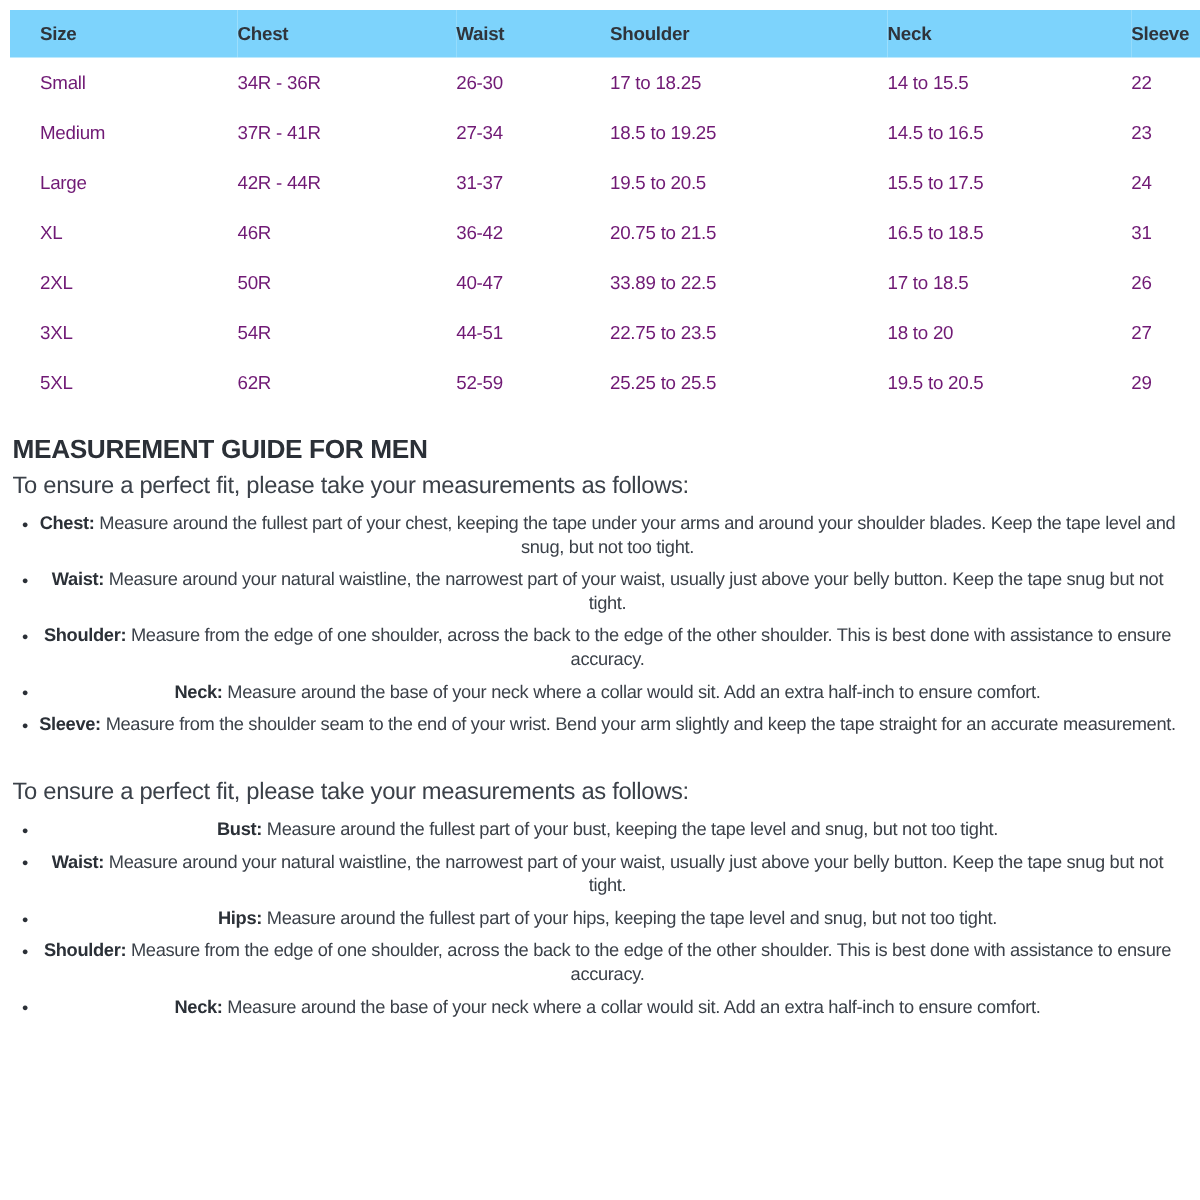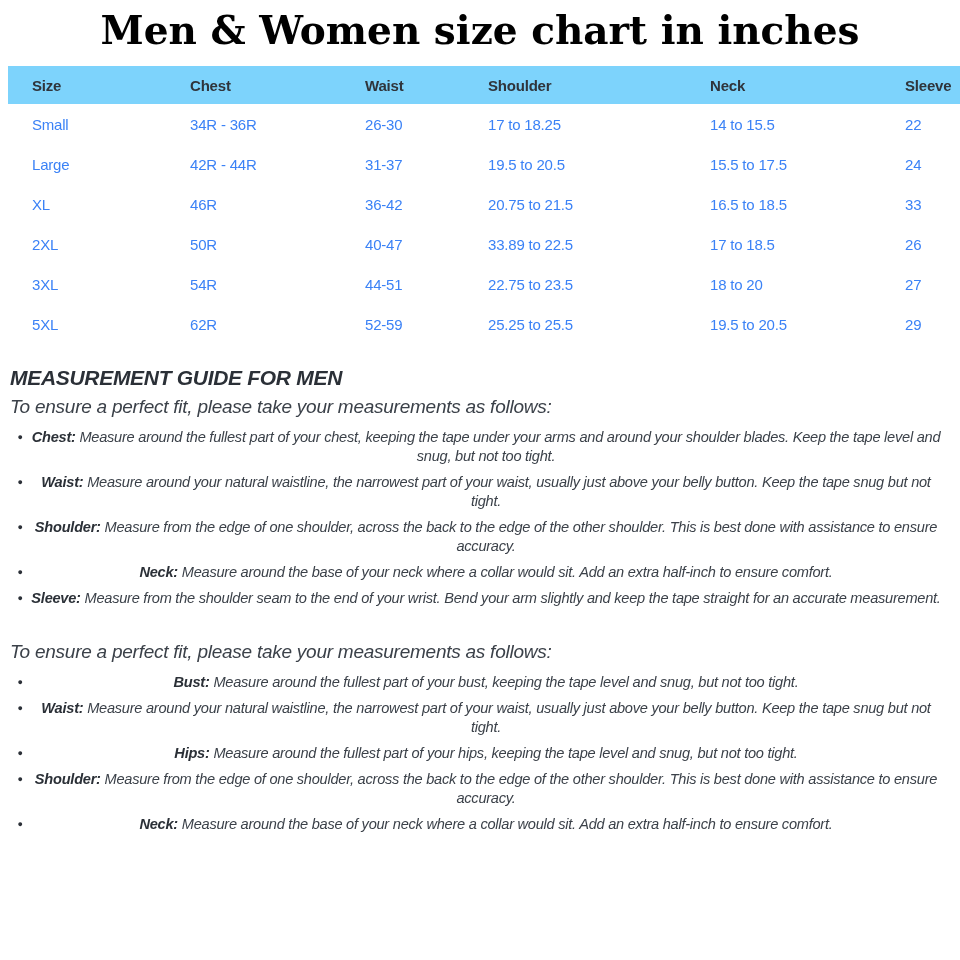--- a/index.html
+++ b/index.html
@@ -17,29 +17,29 @@
   .size-table-wrap{margin-left:8px;width:952px;}
   table.size-table{border-collapse:collapse;table-layout:fixed;width:952px;}
   table.size-table col.c1{width:182px}
   table.size-table col.c2{width:175px}
   table.size-table col.c3{width:123px}
   table.size-table col.c4{width:222px}
   table.size-table col.c5{width:195px}
   table.size-table col.c6{width:55px}
   table.size-table th,table.size-table td{
     text-align:left;vertical-align:middle;padding:0;white-space:nowrap;
-    font-size:15px;letter-spacing:-0.2px;color:#3b82f6;
+    font-size:15px;letter-spacing:-0.2px;color:#701a75;
   }
   table.size-table th{
     background:#7dd3fc;height:38px;font-weight:bold;color:#2f343b;font-size:15px;
   }
   table.size-table td{height:40px;}
   table.size-table th:first-child,table.size-table td:first-child{padding-left:24px;}
   
-  .guide{padding-left:10px;padding-right:8px;font-style:italic;}
+  .guide{padding-left:10px;padding-right:8px;}
   .guide-heading{
     margin:0;font-size:21px;font-weight:bold;color:#2b3037;letter-spacing:-0.3px;
     font-family:"Liberation Sans",sans-serif;
   }
   .guide-intro{
     margin:6px 0 10px 0;font-size:19px;letter-spacing:-0.25px;color:#3b4149;
   }
   .bullet-list{margin:0;padding:0;list-style:none;}
   .bullet-item{
     display:flex;align-items:flex-start;margin:0 0 7px 0;
@@ -52,21 +52,20 @@
   .bullet-label{font-weight:bold;color:#2b3037;}
   .section-gap-men{height:22px;}
   .section-gap-women{height:20px;}
   .table-gap{height:8px;}
 </style>
 </head>
 <body>
 
 <div class="page">
 
-  <h1 class="page-title">Men &amp; Women size chart in inches</h1>
 
   <div class="table-gap"></div>
 
   <div class="size-table-wrap">
     <table class="size-table">
       <colgroup>
         <col class="c1">
           <col class="c2">
           <col class="c3">
           <col class="c4">
@@ -86,34 +85,42 @@
       <tbody id="size-table-body">
           <tr>
             <td>Small</td>
             <td>34R - 36R</td>
             <td>26-30</td>
             <td>17 to 18.25</td>
             <td>14 to 15.5</td>
             <td>22</td>
           </tr>
           <tr>
+            <td>Medium</td>
+            <td>37R - 41R</td>
+            <td>27-34</td>
+            <td>18.5 to 19.25</td>
+            <td>14.5 to 16.5</td>
+            <td>23</td>
+          </tr>
+          <tr>
             <td>Large</td>
             <td>42R - 44R</td>
             <td>31-37</td>
             <td>19.5 to 20.5</td>
             <td>15.5 to 17.5</td>
             <td>24</td>
           </tr>
           <tr>
             <td>XL</td>
             <td>46R</td>
             <td>36-42</td>
             <td>20.75 to 21.5</td>
             <td>16.5 to 18.5</td>
-            <td>33</td>
+            <td>31</td>
           </tr>
           <tr>
             <td>2XL</td>
             <td>50R</td>
             <td>40-47</td>
             <td>33.89 to 22.5</td>
             <td>17 to 18.5</td>
             <td>26</td>
           </tr>
           <tr>

